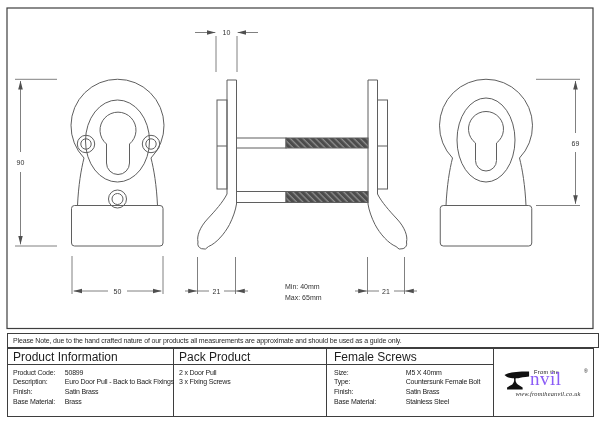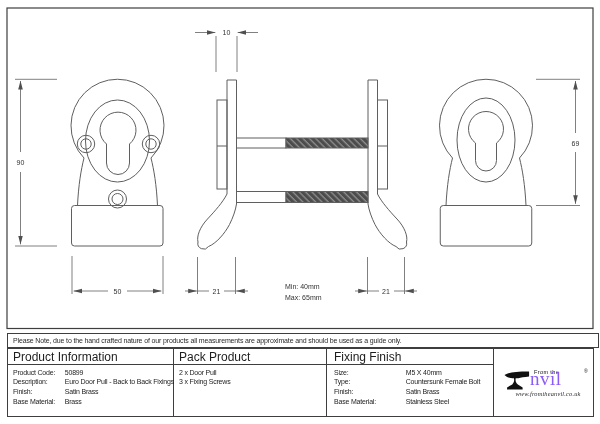--- a/index.html
+++ b/index.html
@@ -136,21 +136,21 @@
 
   
   <div class="tbl">
     <div class="vline" style="left:165px;"></div>
     <div class="vline" style="left:318px;"></div>
     <div class="vline" style="left:485px;"></div>
     <div class="hdrline"></div>
 
     <div class="hdr" style="left:5px;">Product Information</div>
     <div class="hdr" style="left:171px;">Pack Product</div>
-    <div class="hdr" style="left:326px;">Fixing Finish</div>
+    <div class="hdr" style="left:326px;">Female Screws</div>
 
     <div class="cellrow c1" style="left:5px;top:18.5px;">
       <span class="lbl">Product Code:</span>
       <span class="val">50899</span>
     </div>
     <div class="cellrow c1" style="left:5px;top:28.2px;">
       <span class="lbl">Description:</span>
       <span class="val">Euro Door Pull - Back to Back Fixings</span>
     </div>
     <div class="cellrow c1" style="left:5px;top:37.9px;">

